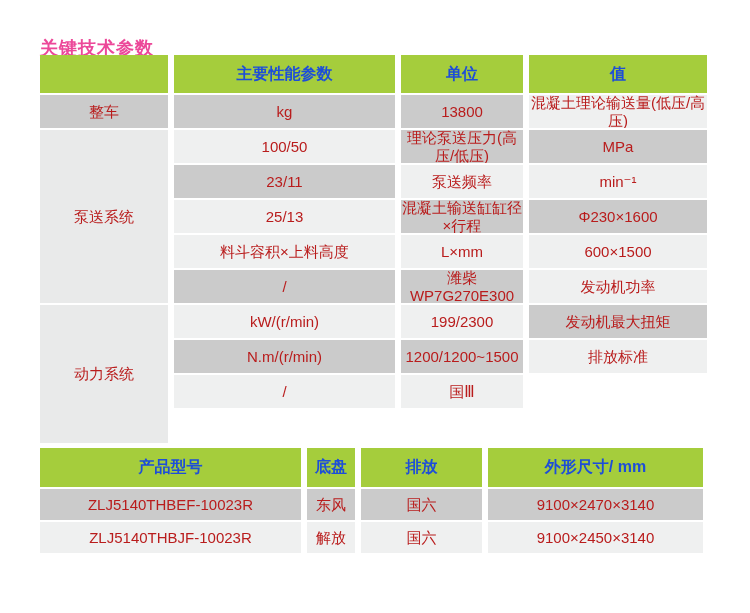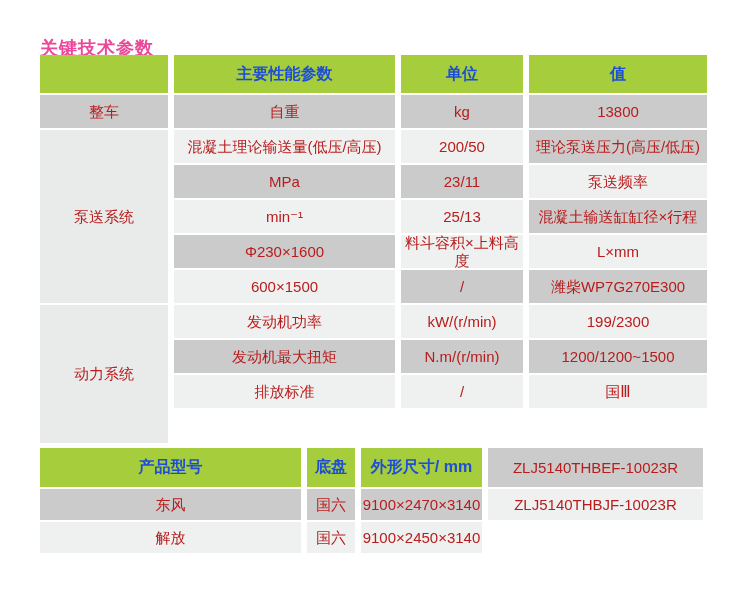--- a/index.html
+++ b/index.html
@@ -47,26 +47,25 @@
 
   <div class="grid-cell green"></div>
   <div class="grid-cell green">主要性能参数</div>
   <div class="grid-cell green">单位</div>
   <div class="grid-cell green">值</div>
 
   <div class="grid-cell dark gr-zc">整车</div>
   <div class="grid-cell group gr-bs">泵送系统</div>
   <div class="grid-cell group gr-dl">动力系统</div>
 
-  <div class="grid-cell dark">自重</div>
   <div class="grid-cell dark">kg</div>
   <div class="grid-cell dark">13800</div>
 
   <div class="grid-cell light">混凝土理论输送量(低压/高压)</div>
-  <div class="grid-cell light">200/50</div>
+  <div class="grid-cell light">100/50</div>
 
   <div class="grid-cell dark">理论泵送压力(高压/低压)</div>
   <div class="grid-cell dark">MPa</div>
   <div class="grid-cell dark">23/11</div>
 
   <div class="grid-cell light">泵送频率</div>
   <div class="grid-cell light">min⁻¹</div>
   <div class="grid-cell light">25/13</div>
 
   <div class="grid-cell dark">混凝土输送缸缸径×行程</div>
@@ -89,20 +88,21 @@
 
   <div class="grid-cell light">排放标准</div>
   <div class="grid-cell light">/</div>
   <div class="grid-cell light">国Ⅲ</div>
 </div>
 
 <div class="model-table">
 
   <div class="grid-cell green">产品型号</div>
   <div class="grid-cell green">底盘</div>
+  <div class="grid-cell green">排放</div>
   <div class="grid-cell green">外形尺寸/ mm</div>
 
   <div class="grid-cell dark">ZLJ5140THBEF-10023R</div>
   <div class="grid-cell dark">东风</div>
   <div class="grid-cell dark">国六</div>
   <div class="grid-cell dark">9100×2470×3140</div>
 
   <div class="grid-cell light">ZLJ5140THBJF-10023R</div>
   <div class="grid-cell light">解放</div>
   <div class="grid-cell light">国六</div>

